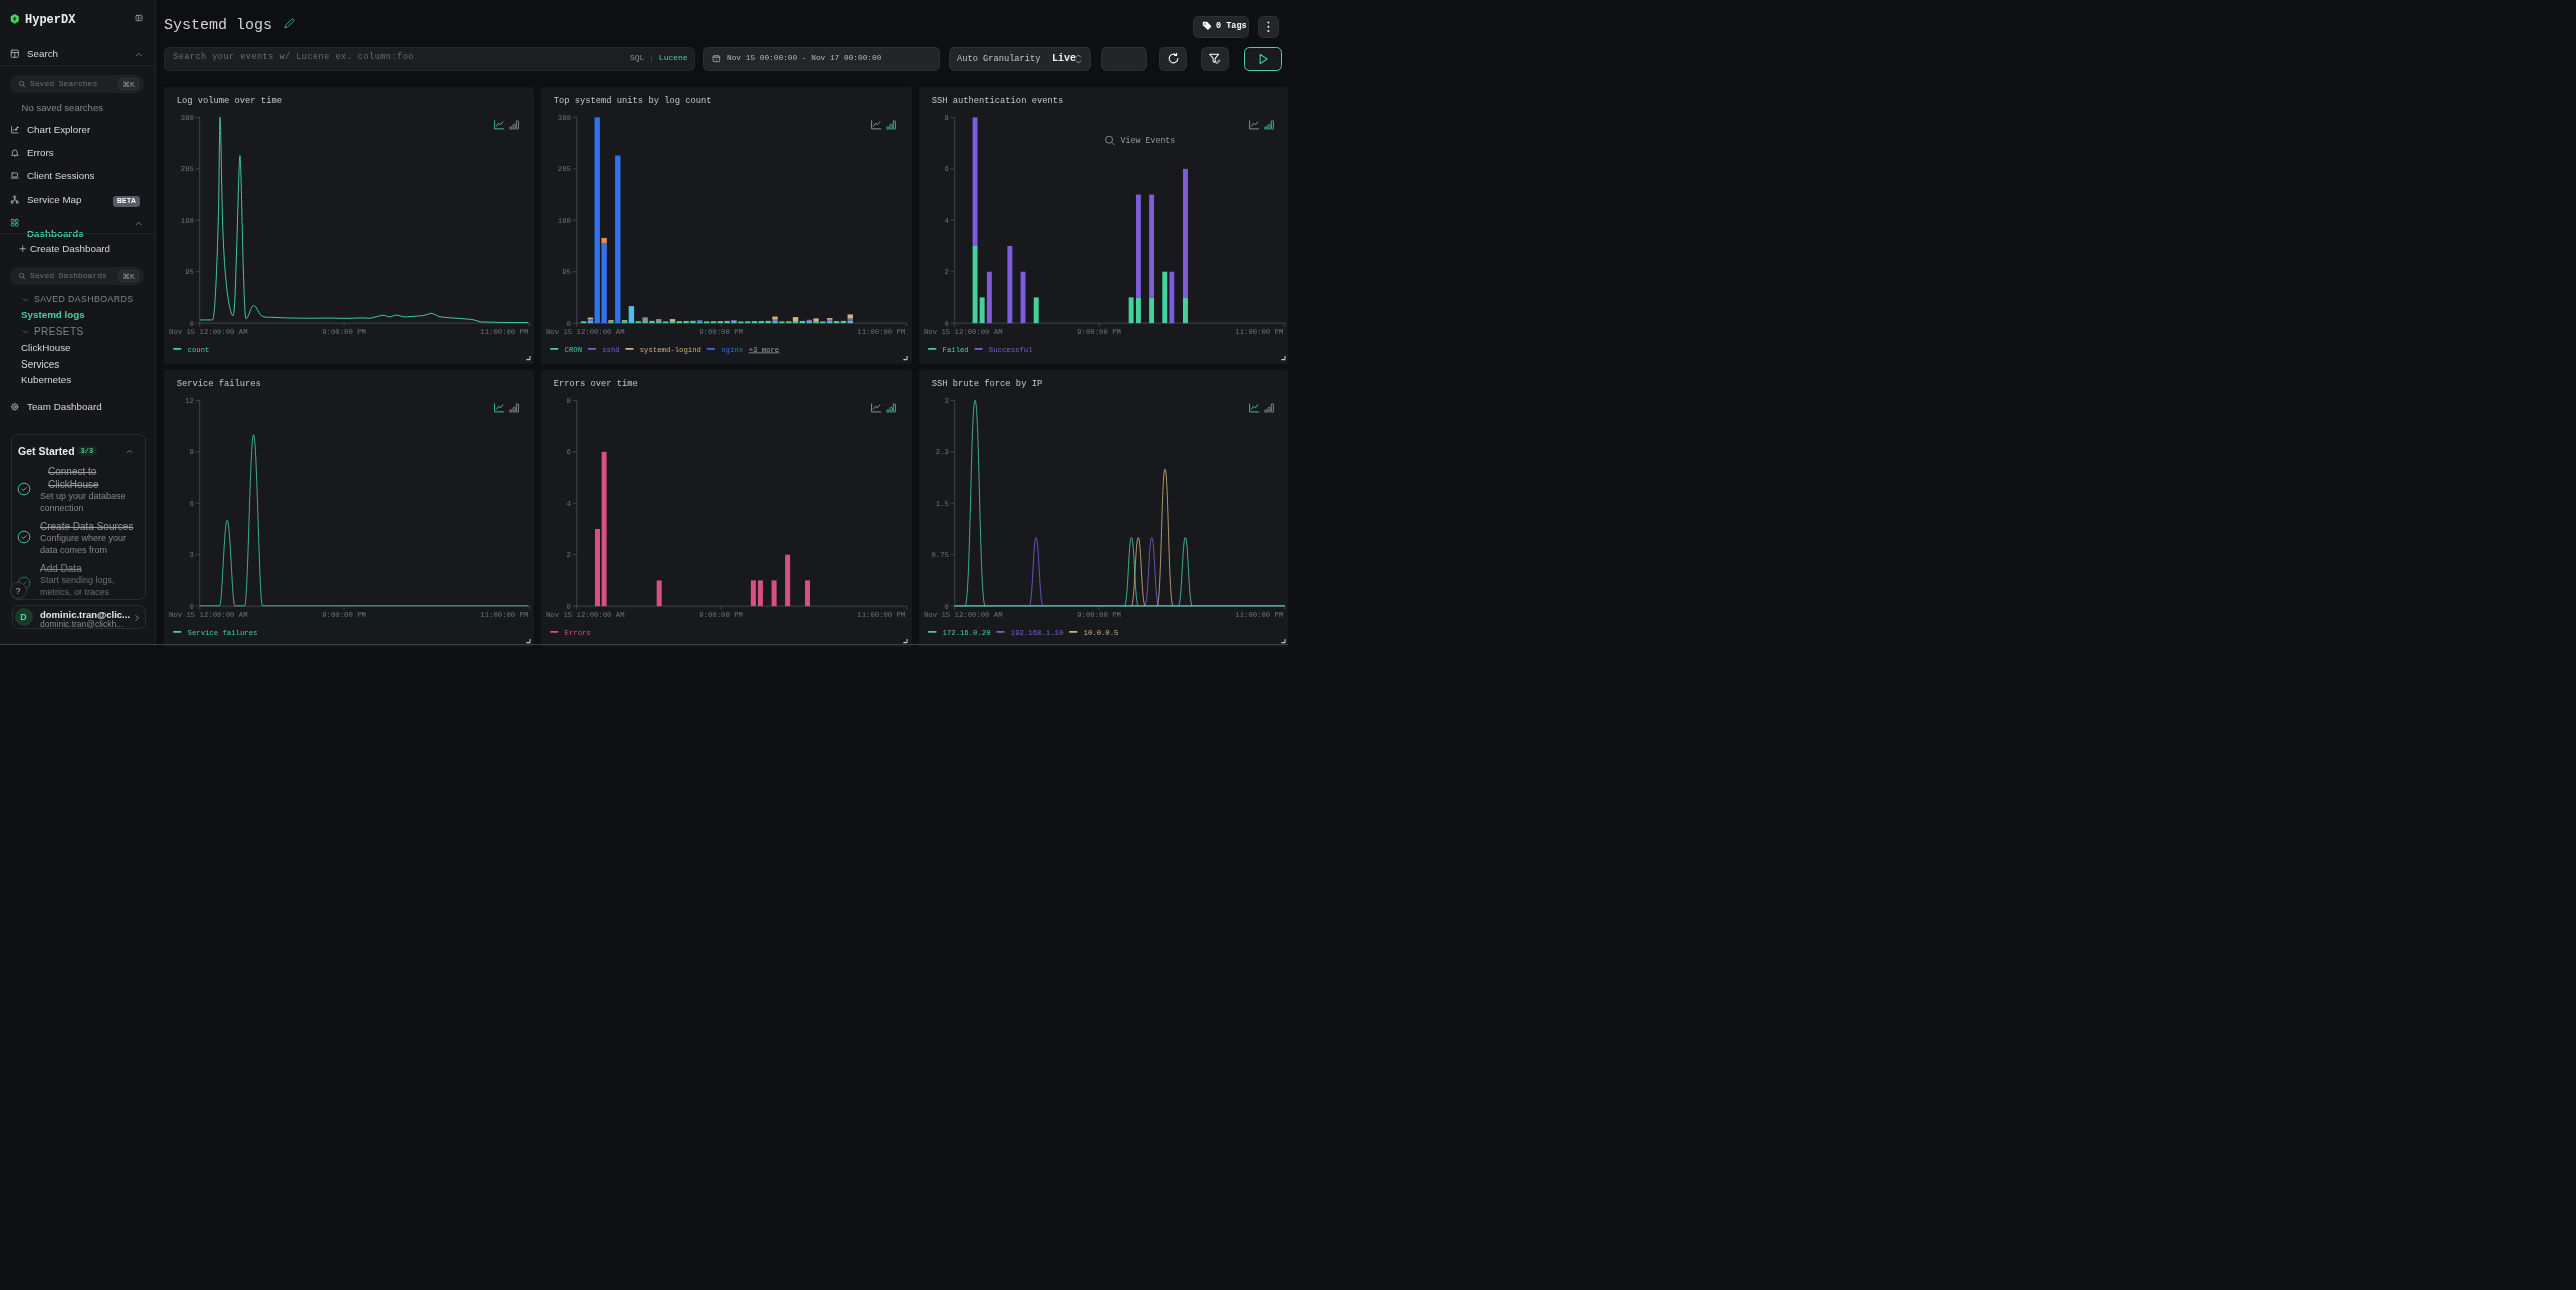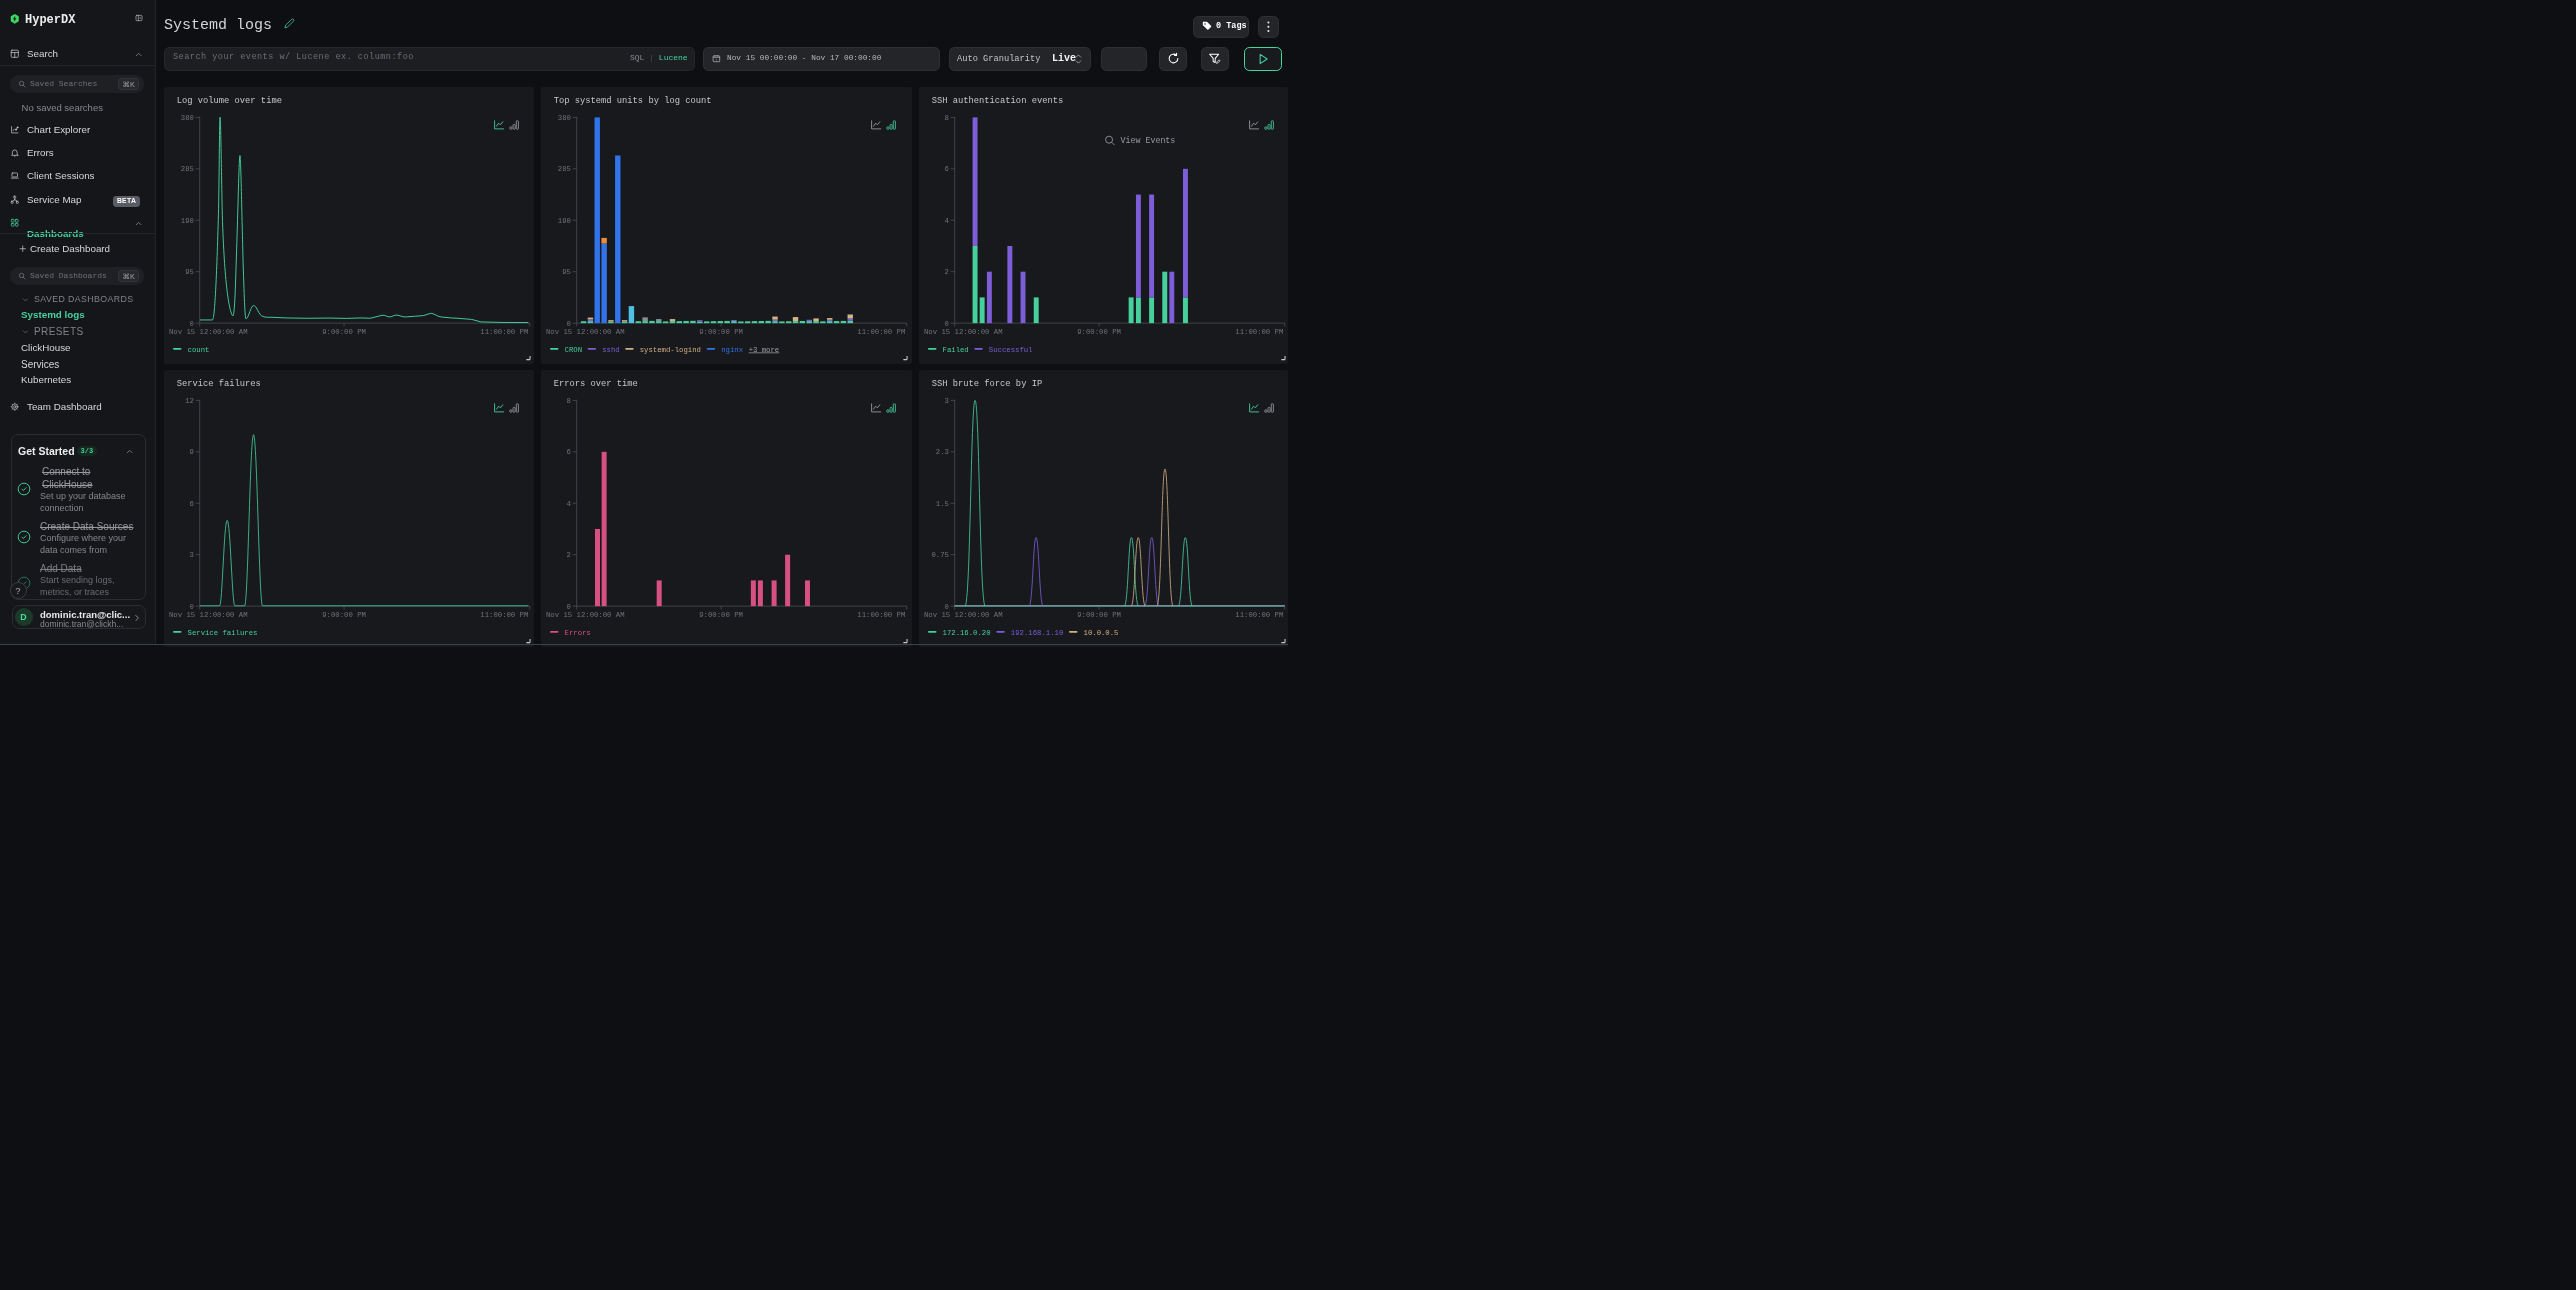--- a/index.html
+++ b/index.html
@@ -125,21 +125,21 @@
     <div style="position:absolute;left:10.5px;top:434px;width:135px;height:166px;border:0.7px solid #2a2c31;border-radius:6.8px;background:#16171b"></div>
     <div style="position:absolute;left:18px;top:445px;font-size:10.5px;font-weight:bold;color:#eceded">Get Started</div>
     <div class="mono" style="position:absolute;left:77px;top:446px;width:19.6px;height:10px;background:#15291f;border-radius:5.4px;color:#46d19c;font-size:7px;font-weight:bold;text-align:center;line-height:10px">3/3</div>
     <svg style="position:absolute;left:126px;top:448px" width="7.4" height="7.4" viewBox="0 0 22 22" fill="none" stroke="#9b9da2" stroke-width="2" stroke-linecap="round" stroke-linejoin="round">
       <path d="M4 14l7-7 7 7"></path>
     </svg>
     <svg style="position:absolute;left:17px;top:482px;opacity:1.0" width="14" height="14" viewBox="0 0 24 24" fill="none" stroke="#3ed39b" stroke-width="1.6">
       <circle cx="12" cy="12" r="10"></circle>
       <path d="M8.5 12.2l2.4 2.4 4.6-4.8" stroke-linecap="round" stroke-linejoin="round"></path>
     </svg>
-    <div style="position:absolute;left:42px;top:465px;width:101px;font-size:10px;line-height:13px;color:#97999e;text-decoration:line-through">Connect to ClickHouse</div>
+    <div style="position:absolute;left:48px;top:465px;width:101px;font-size:10px;line-height:13px;color:#97999e;text-decoration:line-through">Connect to ClickHouse</div>
     <div style="position:absolute;left:40px;top:491px;width:101px;font-size:9px;line-height:11.5px;color:#85878c">Set up your database connection</div>
     <svg style="position:absolute;left:17px;top:530px;opacity:1.0" width="14" height="14" viewBox="0 0 24 24" fill="none" stroke="#3ed39b" stroke-width="1.6">
       <circle cx="12" cy="12" r="10"></circle>
       <path d="M8.5 12.2l2.4 2.4 4.6-4.8" stroke-linecap="round" stroke-linejoin="round"></path>
     </svg>
     <div style="position:absolute;left:40px;top:521px;width:108px;font-size:10px;color:#97999e;text-decoration:line-through">Create Data Sources</div>
     <div style="position:absolute;left:40px;top:533px;width:101px;font-size:9px;line-height:11.5px;color:#85878c">Configure where your data comes from</div>
     <svg style="position:absolute;left:17px;top:576px;opacity:0.5" width="14" height="14" viewBox="0 0 24 24" fill="none" stroke="#3ed39b" stroke-width="1.6">
       <circle cx="12" cy="12" r="10"></circle>
       <path d="M8.5 12.2l2.4 2.4 4.6-4.8" stroke-linecap="round" stroke-linejoin="round"></path>

